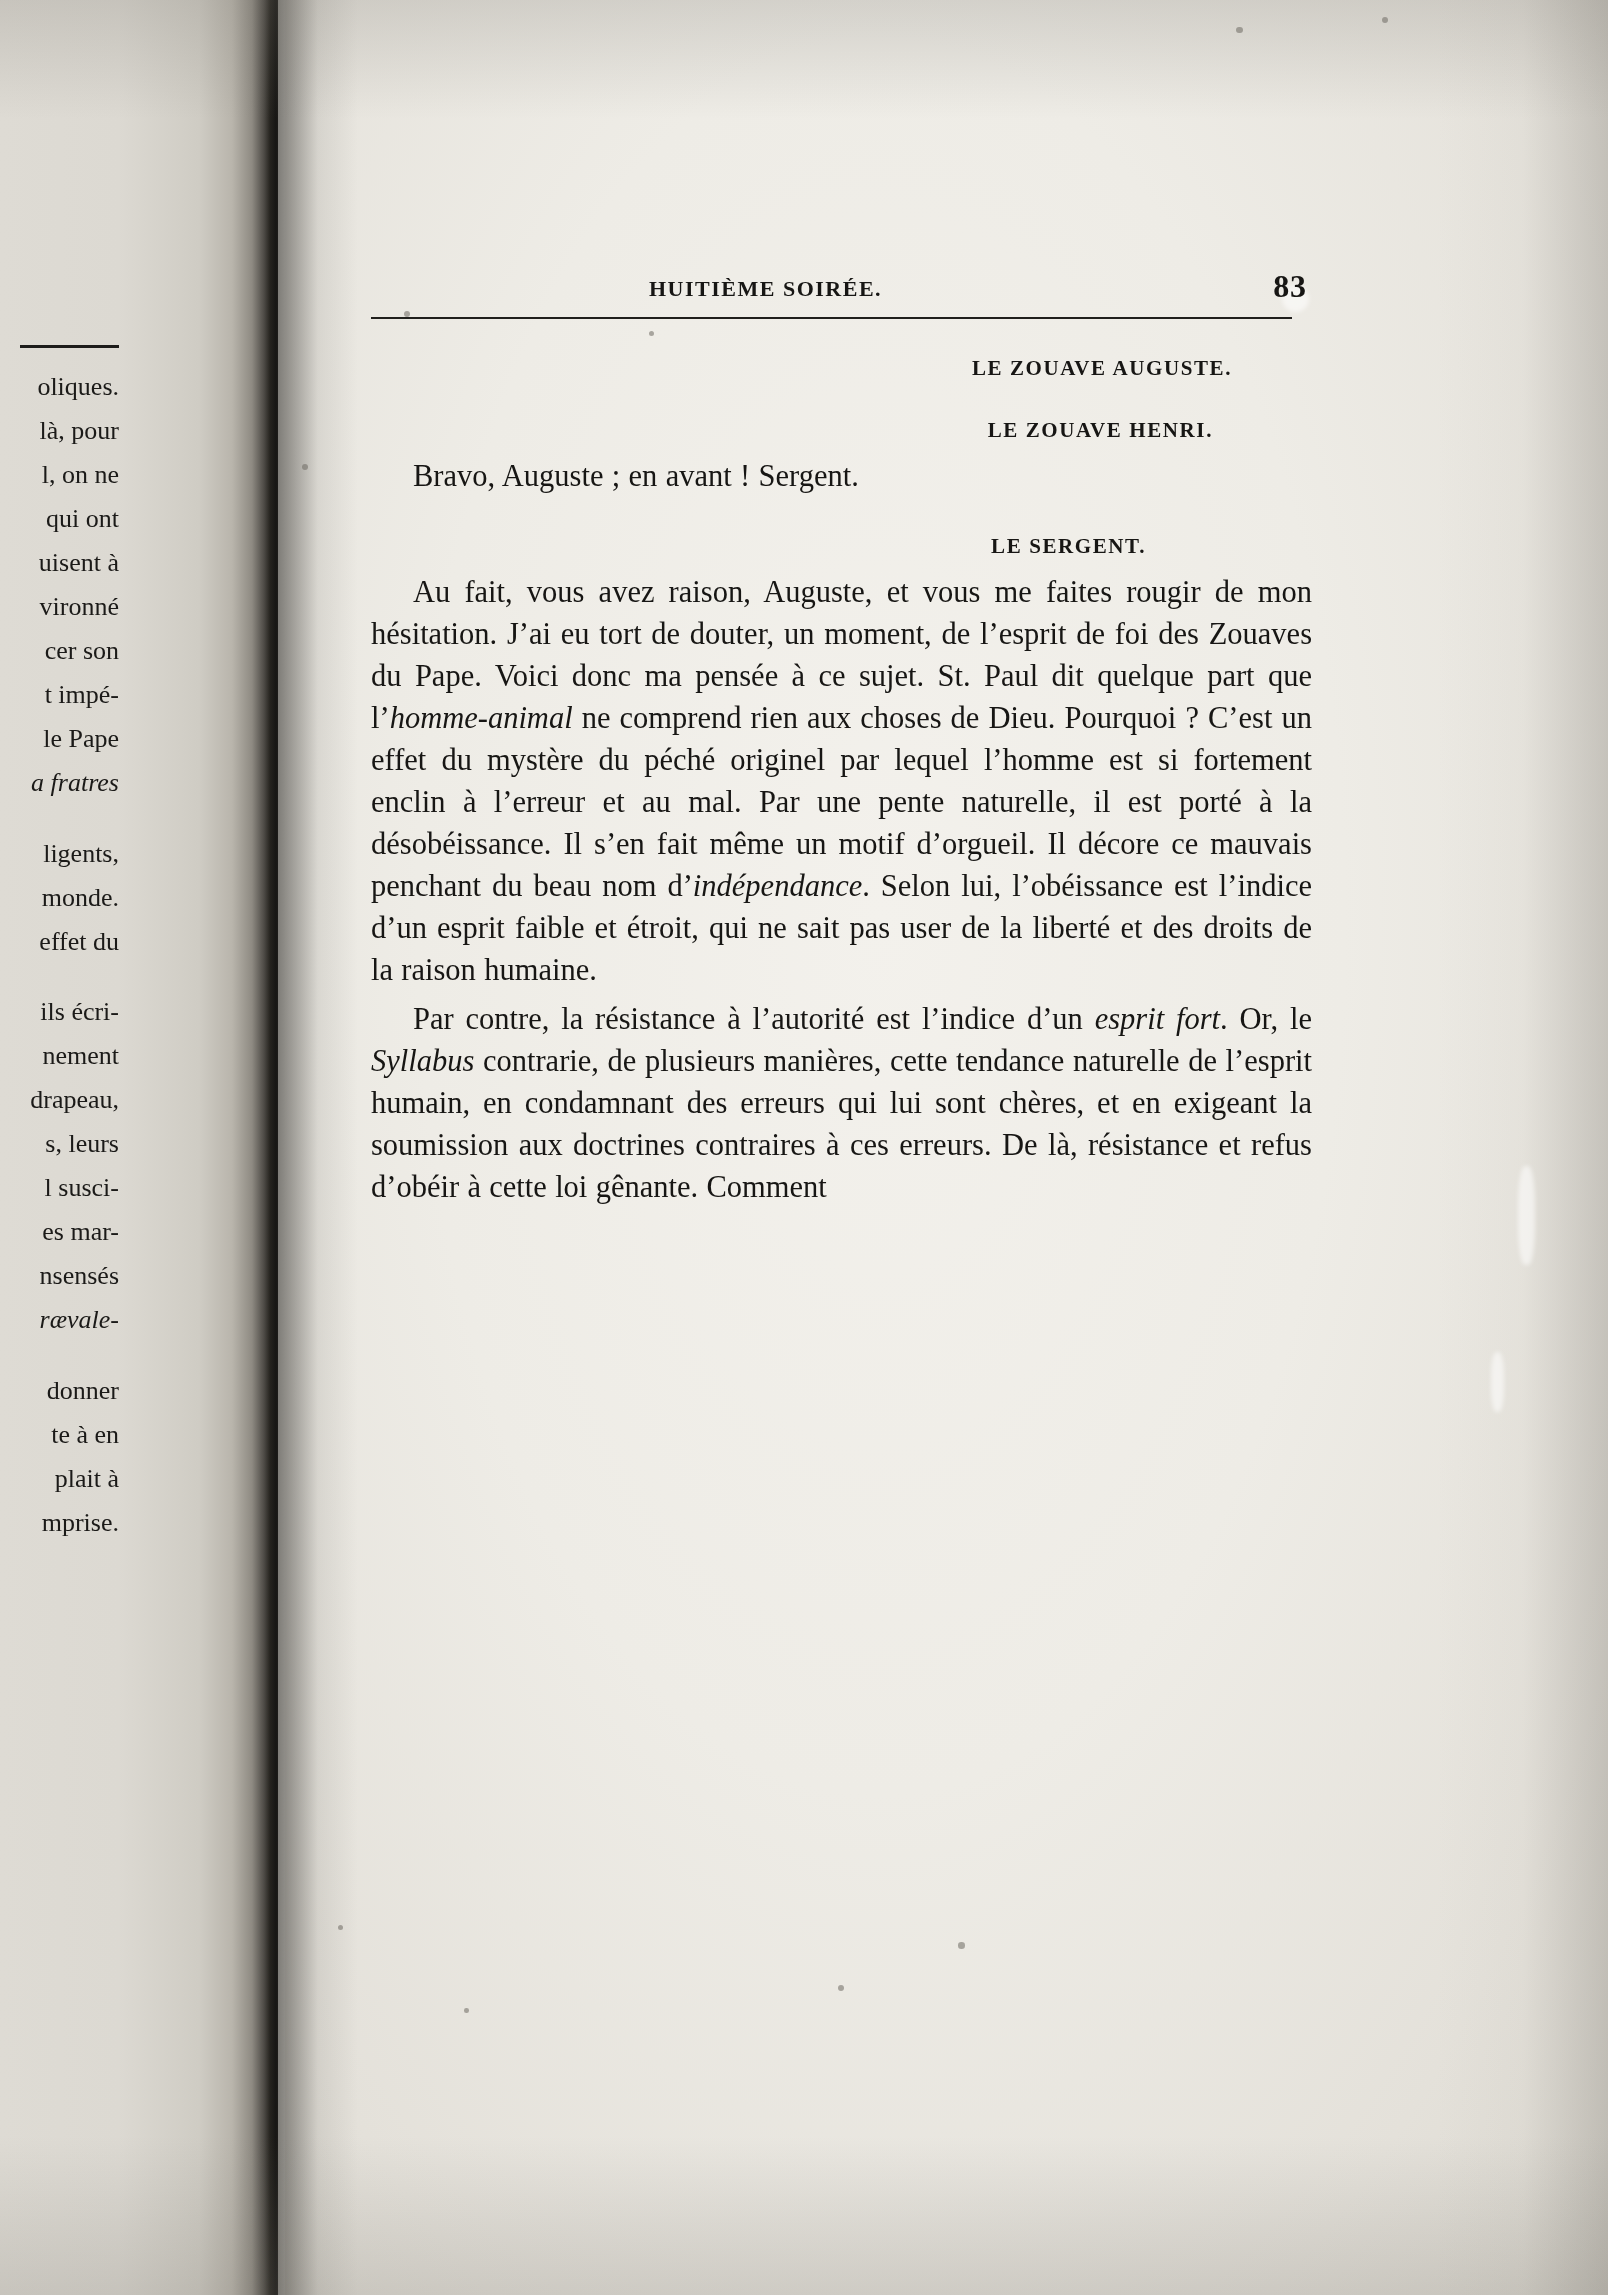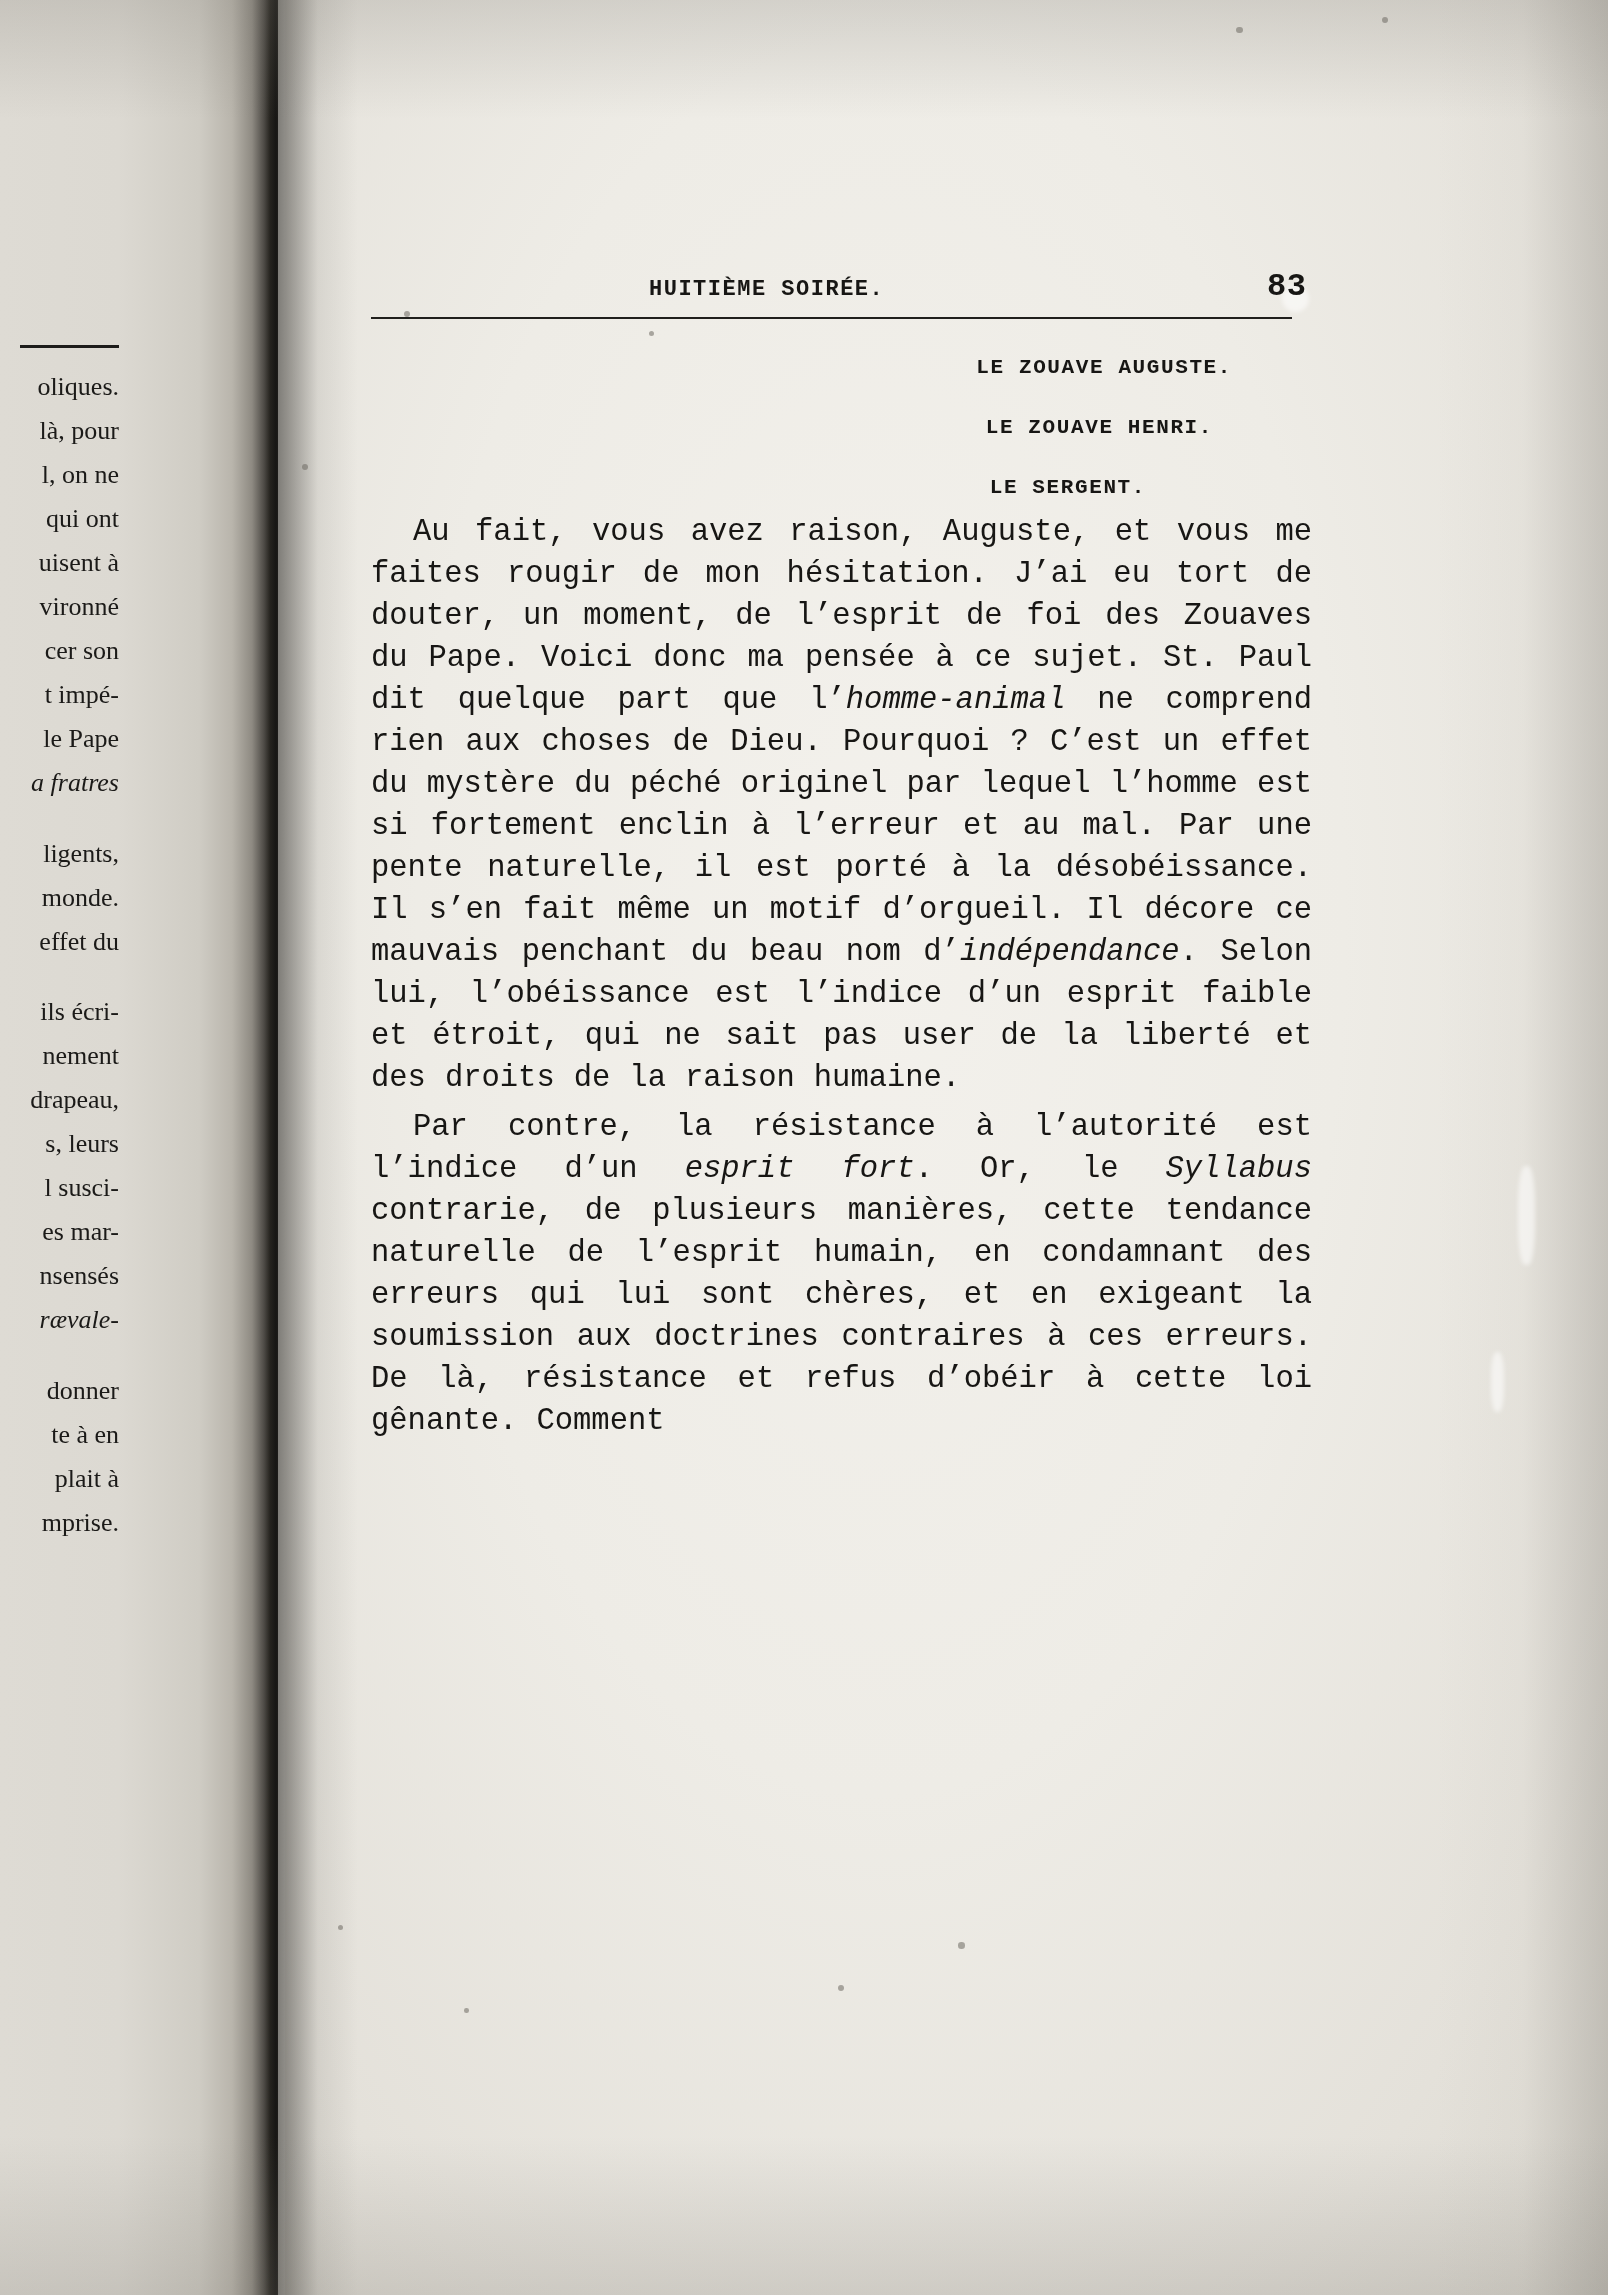--- a/index.html
+++ b/index.html
@@ -86,21 +86,20 @@
   .left-col .it { font-style: italic; }
   .left-col .gap { height: 26.5px; }
 
   
   .textblock {
     position: absolute;
     left: 371px;
     top: 265px;
     width: 941px;
     color: #171614;
-    font-family: Liberation Mono, monospace;
   }
   .runhead {
     display: flex;
     align-items: flex-end;
     justify-content: space-between;
     padding: 0 5.3px 0 0;
   }
   .runhead .title {
     font-size: 22px;
     letter-spacing: 1.5px;
@@ -217,19 +216,20 @@
 
   <div class="runhead">
     <div class="title">HUITIÈME SOIRÉE.</div>
     <div class="folio">83</div>
   </div>
   <div class="head-rule"></div>
 
   <div class="speaker">LE ZOUAVE AUGUSTE.</div>
 
   <div class="speaker sp2">LE ZOUAVE HENRI.</div>
+  <p class="body" id="p-1-0"><span>Bravo, Auguste ; en avant ! Sergent.</span></p>
 
   <div class="speaker sp3">LE SERGENT.</div>
   <p class="body" id="p-2-0"><span>Au fait, vous avez raison, Auguste, et vous me faites rougir de mon hésitation. J’ai eu tort de douter, un moment, de l’esprit de foi des Zouaves du Pape. Voici donc ma pensée à ce sujet. St. Paul dit quelque part que l’</span><span class="it">homme-animal</span><span> ne comprend rien aux choses de Dieu. Pourquoi ? C’est un effet du mystère du péché originel par lequel l’homme est si fortement enclin à l’erreur et au mal. Par une pente naturelle, il est porté à la désobéissance. Il s’en fait même un motif d’orgueil. Il décore ce mauvais penchant du beau nom d’</span><span class="it">indépendance</span><span>. Selon lui, l’obéissance est l’indice d’un esprit faible et étroit, qui ne sait pas user de la liberté et des droits de la raison humaine.</span></p>
   <p class="body" id="p-2-1"><span>Par contre, la résistance à l’autorité est l’indice d’un </span><span class="it">esprit fort</span><span>. Or, le </span><span class="it">Syllabus</span><span> contrarie, de plusieurs manières, cette tendance naturelle de l’esprit humain, en condamnant des erreurs qui lui sont chères, et en exigeant la soumission aux doctrines contraires à ces erreurs. De là, résistance et refus d’obéir à cette loi gênante. Comment</span></p>
 
 </div>
 
 
 </body></html>

